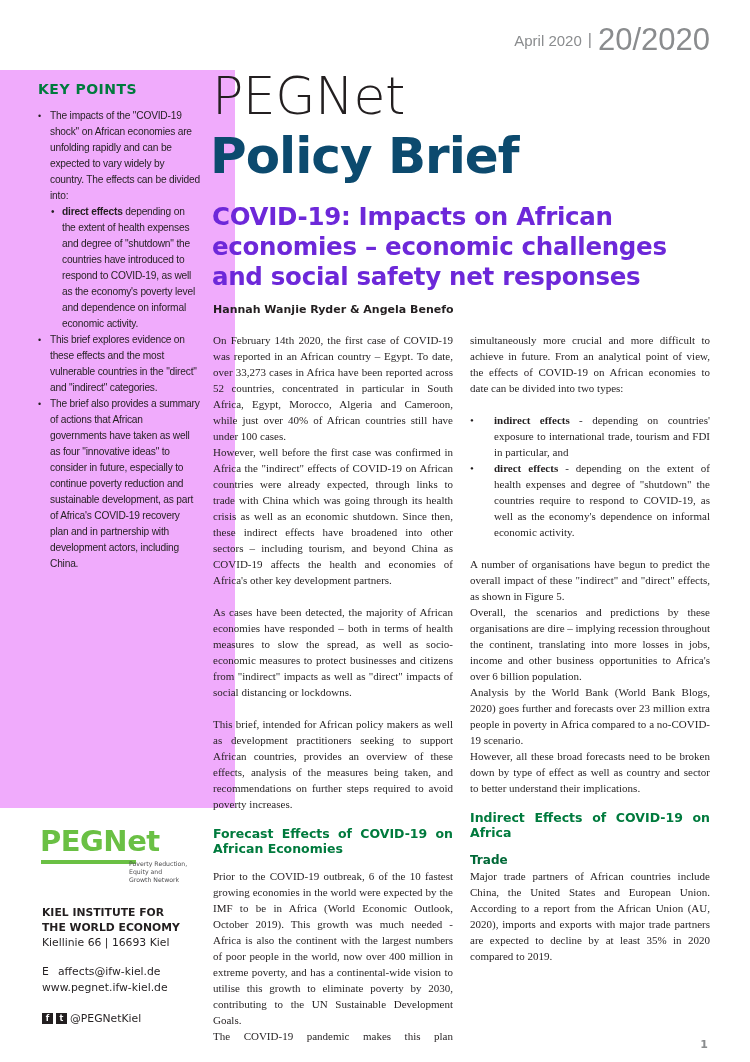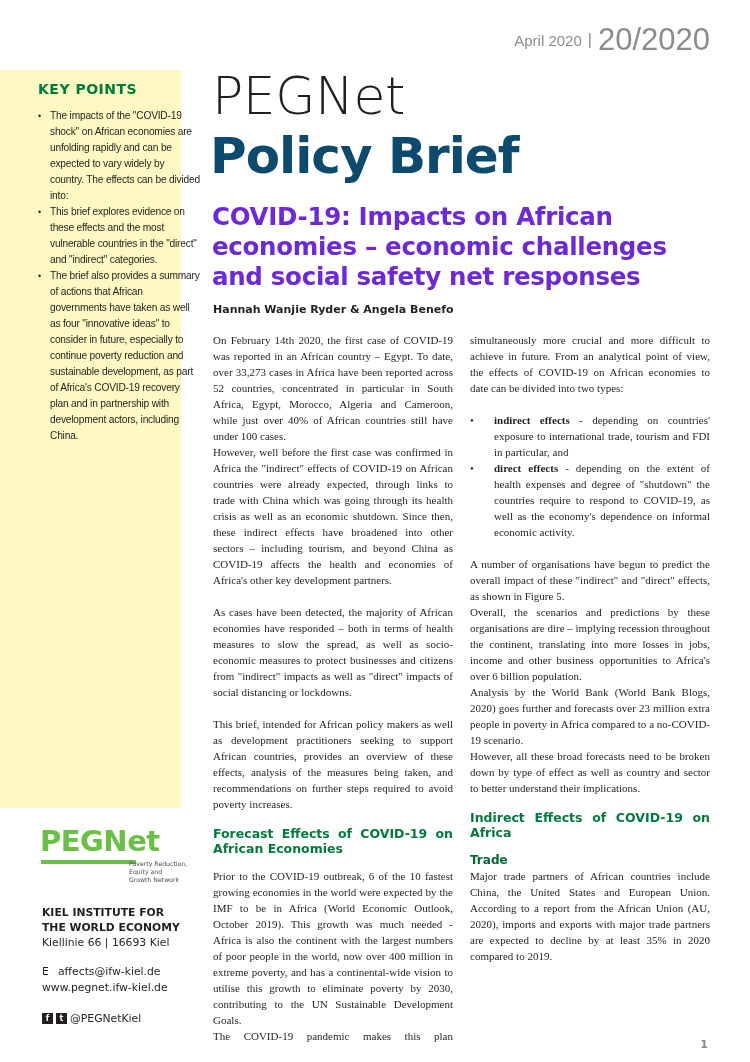--- a/index.html
+++ b/index.html
@@ -2,21 +2,21 @@
 <html><head>
 <meta charset="utf-8">
 <style>
   html, body { margin:0; padding:0; }
   body { width:750px; height:1062px; background:#ffffff; position:relative; overflow:hidden; font-family:"Liberation Sans", sans-serif; color:#231f20; }
   .issue { position:absolute; top:22px; right:40px; color:#8a8c8e; font-family:"Liberation Sans", sans-serif; }
   .issue .date { font-size:15px; vertical-align:middle; }
   .issue .sep { font-size:16px; margin:0 6px; vertical-align:middle; }
   .issue .num { font-size:31px; vertical-align:middle;text-align:right; }
 
-  .sidebar { position:absolute; left:0; top:70px; width:181px; height:738px; background:#fef9c3; }
+  .sidebar { position:absolute; left:0; top:70px; width:235px; height:738px; background:#f0abfc; }
   .kp-title { position:absolute; left:38px; top:11px; font-size:14px; font-weight:bold; color:#007a3d; letter-spacing:0.5px; font-family:"DejaVu Sans", sans-serif; }
   .kp-list { position:absolute; left:36px; top:38px; width:150px; margin:0; padding:0 0 0 14px; list-style:none; font-family:"Liberation Sans", sans-serif; font-size:10.2px; line-height:16px; color:#231f20; letter-spacing:-0.2px; }
   .kp-list > li { position:relative; }
   .kp-list > li::before { content:"•"; position:absolute; left:-12px; top:0; font-size:9px; }
   .kp-sub { list-style:none; margin:0; padding:0 0 0 12px; }
   .kp-sub li { position:relative; }
   .kp-sub li::before { content:"•"; position:absolute; left:-11px; top:0; font-size:10px; }
   .kp-sub b { font-weight:bold; }
 
   .logo { position:absolute; left:40px; top:824px; width:150px; height:64px; }
@@ -55,20 +55,21 @@
 <div class="issue">
   <span class="date">April 2020</span><span class="sep">|</span><span class="num">20/2020</span>
 </div>
 
 <aside class="sidebar">
   <div class="kp-title">KEY POINTS</div>
   <ul class="kp-list">
     <li>
       <span>The impacts of the "COVID-19 shock" on African economies are unfolding rapidly and can be expected to vary widely by country. The effects can be divided into:</span>
       <ul class="kp-sub">
+        <li><b>direct effects</b><span> depending on the extent of health expenses and degree of "shutdown" the countries have introduced to respond to COVID-19, as well as the economy's poverty level and dependence on informal economic activity.</span></li>
       </ul>
     </li>
     <li><span>This brief explores evidence on these effects and the most vulnerable countries in the "direct" and "indirect" categories.</span></li>
     <li><span>The brief also provides a summary of actions that African governments have taken as well as four "innovative ideas" to consider in future, especially to continue poverty reduction and sustainable development, as part of Africa's COVID-19 recovery plan and in partnership with development actors, including China.</span></li>
   </ul>
 </aside>
 
 <div class="logo">
   <div class="logo-text">PEGNet</div>
   <div class="logo-line"></div>

